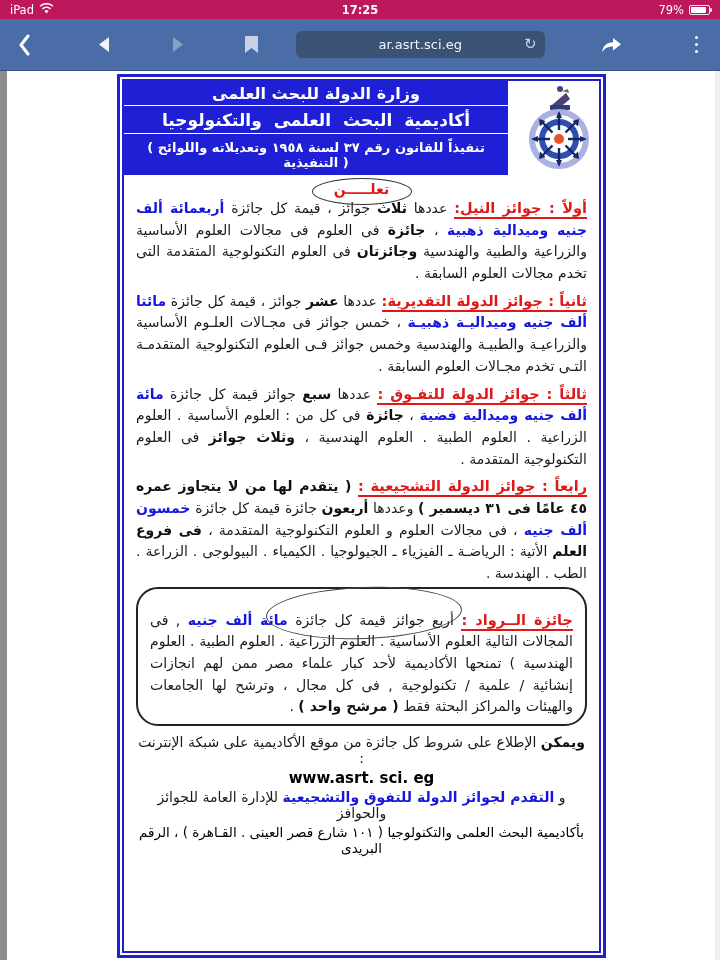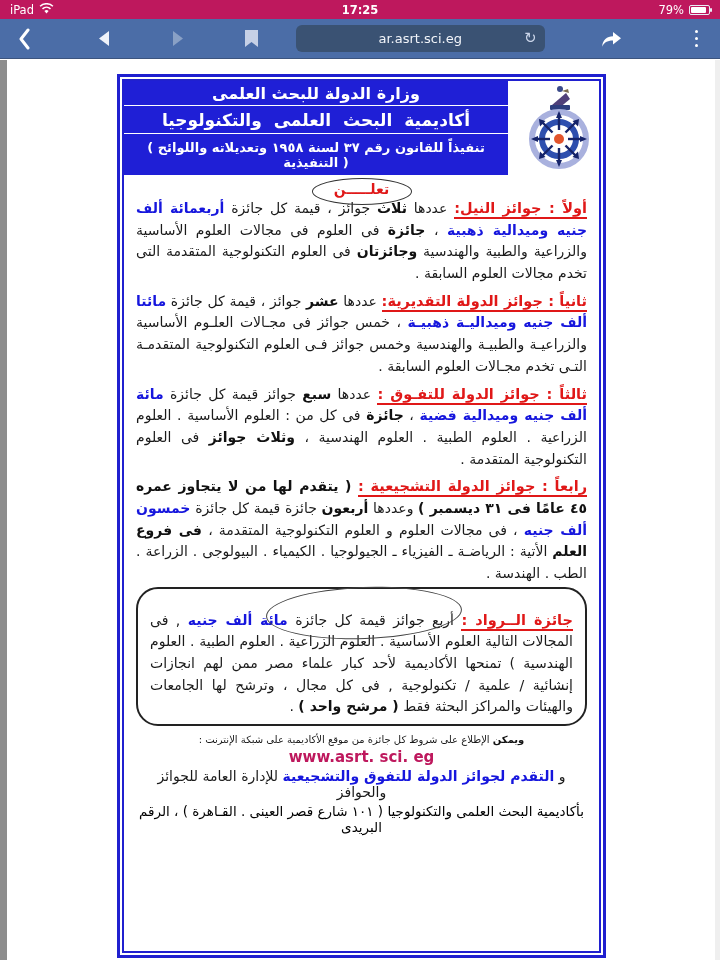--- a/index.html
+++ b/index.html
@@ -11,21 +11,21 @@
                background:#be185d; color:#fff; font-size:11.5px;
                display:flex; align-items:center; justify-content:space-between;
                padding:0 10px; z-index:30; }
   .sb-left, .sb-right { display:flex; align-items:center; gap:5px; }
   .sb-time { position:absolute; left:0; right:0; text-align:center; font-weight:bold; }
   .bat { width:21px; height:10px; border:1px solid #e8edf6; border-radius:2px; position:relative; }
   .bat-fill { position:absolute; left:1px; top:1px; bottom:1px; width:78%; background:#fff; border-radius:1px; }
   .bat-nub { position:absolute; right:-3px; top:2.5px; width:2px; height:4px; background:#e8edf6; border-radius:1px; }
 
   
-  .toolbar { position:absolute; left:0; top:19px; width:720px; height:40px;
+  .toolbar { position:absolute; left:0; top:19px; width:720px; height:52px;
              background:#4b6da7; display:flex; align-items:center;
              padding:0 18px; gap:16px; z-index:30; border-bottom:1px solid #3c547e; }
   .tb-btn { display:flex; align-items:center; justify-content:center; height:30px; }
   .urlfield { flex:1; height:27px; margin:0 38px 0 22px; background:#3a5273; border-radius:6px;
               display:flex; align-items:center; position:relative; }
   .urltext { flex:1; text-align:center; color:#f2f5fa; font-size:13px; }
   .reload { position:absolute; right:8px; color:#c9d4e8; font-size:15px; line-height:1; }
   .menudots { display:flex; flex-direction:column; gap:3.5px; padding:0 4px; }
   .menudots i { width:3.5px; height:3.5px; background:#fff; border-radius:50%; display:block; }
   .gap-s { width:36px; } .gap-m { width:30px; }
@@ -66,22 +66,22 @@
 
   .also-line { text-align:center; color:#e01818; font-size:14px; margin-top:4px; }
 
   .pioneer-box { border:2px solid #222; border-radius:22px; padding:20px 12px 6px; margin-top:2px;
                  position:relative; }
   .pioneer-box .para { margin-top:0; }
   .hand-oval { position:absolute; left:128px; top:-2px; width:196px; height:52px;
                border:1.5px solid #444; border-radius:50%; transform:rotate(-2deg);
                pointer-events:none; }
 
-  .f-info    { text-align:center; font-size:10px; margin-top:8px; }
-  .f-site    { text-align:center; direction:ltr; color:#be185d; font-weight:bold; font-size:15px; margin-top:3px; }
+  .f-info    { text-align:center; font-size:14px; margin-top:8px; }
+  .f-site    { text-align:center; direction:ltr; color:#000000; font-weight:bold; font-size:15px; margin-top:3px; }
   .f-apply   { text-align:center; font-size:14px; margin-top:2px; }
   .f-address { text-align:center; font-size:13.5px; margin-top:3px; }
 </style>
 </head>
 <body>
 
 <div class="statusbar">
   <div class="sb-left">
     <span>iPad</span>
     <span>

